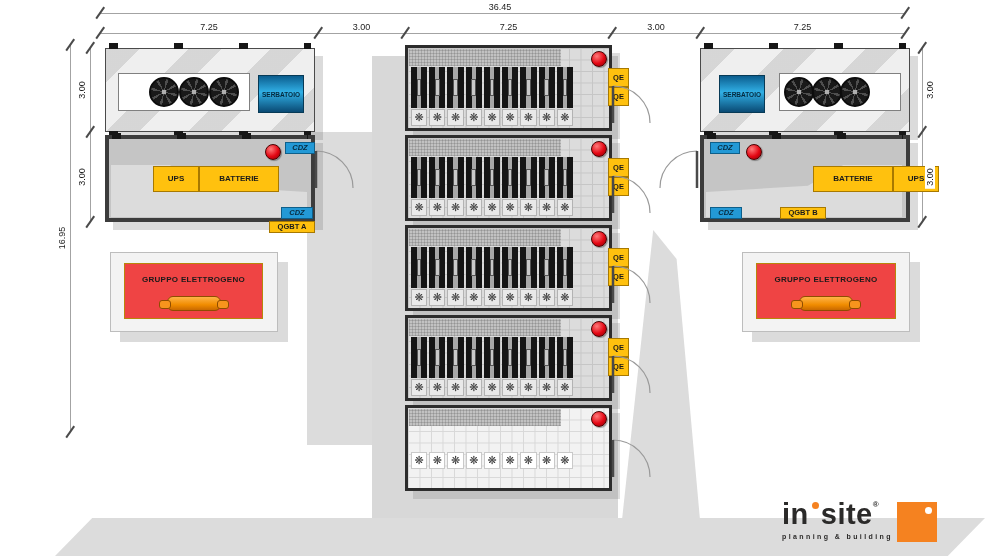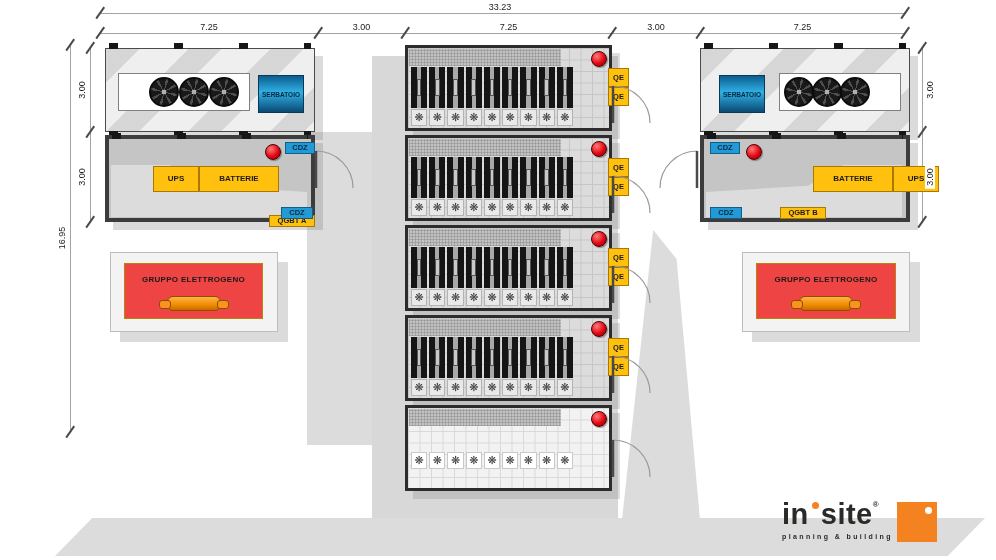--- a/index.html
+++ b/index.html
@@ -21,21 +21,21 @@
   .container-heavy{position:absolute;box-sizing:border-box;border:4px solid #3c3c3c;background:#c5c5c5;
      box-shadow:8px 8px 0 rgba(125,125,125,.28);}
   .feet-top{position:absolute;left:3px;right:3px;top:-6px;height:6px;
      background:repeating-linear-gradient(90deg,#161616 0 9px,transparent 9px 65px);}
   .feet-bottom{position:absolute;left:3px;right:3px;bottom:-6px;height:6px;
      background:repeating-linear-gradient(90deg,#161616 0 9px,transparent 9px 65px);}
   
   .lbl{display:flex;align-items:center;justify-content:center;box-sizing:border-box;
        font-weight:bold;font-size:8px;color:#1a1a1a;text-align:center;line-height:1;}
   .yellow{background:#ffc10e;border:1px solid #a87900;margin-left:34px;}
-  .blue{background:#2399d6;border:1px solid #0e5f8a;color:#08replaced2c40;}
+  .blue{background:#2399d6;border:1px solid #0e5f8a;color:#08replaced2c40;font-style:italic;}
   .blue{background:#2399d6;border:1px solid #0e5f8a;color:#082c40;}
   .chassis{position:absolute;background:#fff;border:1px solid #808080;box-sizing:border-box;}
   .fanc{position:absolute;width:30px;height:30px;border-radius:50%;border:2px solid #0c0c0c;box-sizing:border-box;
      background:radial-gradient(circle,#b0b0b0 0 13%,transparent 14%),
                 repeating-conic-gradient(from 8deg,#4e4e4e 0 13deg,#191919 13deg 45deg);}
   .tank{position:absolute;background:linear-gradient(180deg,#0b5d8e 0%,#31b0e6 45%,#0a4a74 100%);
      border:1px solid #073a56;color:#04293d;font-weight:bold;font-size:6.5px;
      display:flex;align-items:center;justify-content:center;box-sizing:border-box;}
   .alarm{position:absolute;width:14px;height:14px;border-radius:50%;
      background:radial-gradient(circle at 35% 30%,#ff7a7a,#e30613 55%,#7e0006);
@@ -85,21 +85,21 @@
 <body>
 
 <div id="canvas">
 
   <div class="bgshape" style="left:307px;top:132px;width:73px;height:313px;background:#dcdcdc;"></div>
   <div class="bgshape" style="left:372px;top:56px;width:246px;height:466px;background:#d8d8d8;"></div>
   <div class="bgshape" style="left:622px;top:230px;width:78px;height:290px;background:#dcdcdc;clip-path:polygon(40% 0,70% 10%,100% 100%,0 100%);"></div>
   <div class="bgshape" style="left:55px;top:518px;width:930px;height:38px;background:#dcdcdc;clip-path:polygon(4% 0,100% 0,96% 100%,0 100%);"></div>
 
   <div class="dimline-h" id="dim-top1" style="left:100px;top:13px;width:805px;"></div>
-  <div class="dimlab" style="left:500px;top:2px;">33.23</div>
+  <div class="dimlab" style="left:500px;top:2px;">36.45</div>
   <div class="dimline-h" id="dim-top2" style="left:100px;top:33px;width:805px;"></div>
 
   <div class="dimline-v" style="left:70px;top:45px;height:387px;"></div>
   <div class="dimlab-v" style="left:62px;top:238px;">16.95</div>
   <div class="dimline-v" style="left:90px;top:48px;height:174px;"></div>
   <div class="dimline-v" style="left:922px;top:48px;height:174px;"></div>
 
   <div class="container-lite" style="left:105px;top:48px;width:210px;height:84px;">
     <div class="feet-top"></div>
     <div class="feet-bottom"></div>
@@ -110,21 +110,21 @@
     <div class="tank" style="left:152px;top:26px;width:46px;height:38px;">SERBATOIO</div>
   </div>
 
   <div class="container-heavy" style="left:105px;top:135px;width:210px;height:87px;">
     <div class="feet-top"></div>
     <div class="floor-hl" style="left:2px;top:26px;width:196px;height:52px;"></div>
     <div class="lbl yellow abs" style="left:10px;top:27px;width:46px;height:26px;">UPS</div>
     <div class="lbl yellow abs" style="left:56px;top:27px;width:80px;height:26px;">BATTERIE</div>
     <div class="lbl blue abs" style="left:176px;top:3px;width:30px;height:12px;font-size:7.5px;">CDZ</div>
     <div class="alarm" style="left:156px;top:5px;"></div>
-    <div class="lbl yellow abs" style="left:126px;top:76px;width:46px;height:12px;font-size:7.5px;">QGBT A</div>
+    <div class="lbl yellow abs" style="left:126px;top:82px;width:46px;height:12px;font-size:7.5px;">QGBT A</div>
     <div class="lbl blue abs" style="left:172px;top:68px;width:32px;height:12px;font-size:7.5px;">CDZ</div>
   </div>
   <div class="door" style="left:314px;top:149px;">
     <svg width="40" height="40" viewBox="0 0 40 40">
         <path d="M2,2 A37,37 0 0 1 39,39" fill="none" stroke="#9a9a9a" stroke-width="1.2"></path>
         <line x1="2" y1="2" x2="2" y2="39" stroke="#4a4a4a" stroke-width="2.5"></line>
       </svg>
   </div>
 
   <div class="pad" style="left:110px;top:252px;width:168px;height:80px;"></div>

